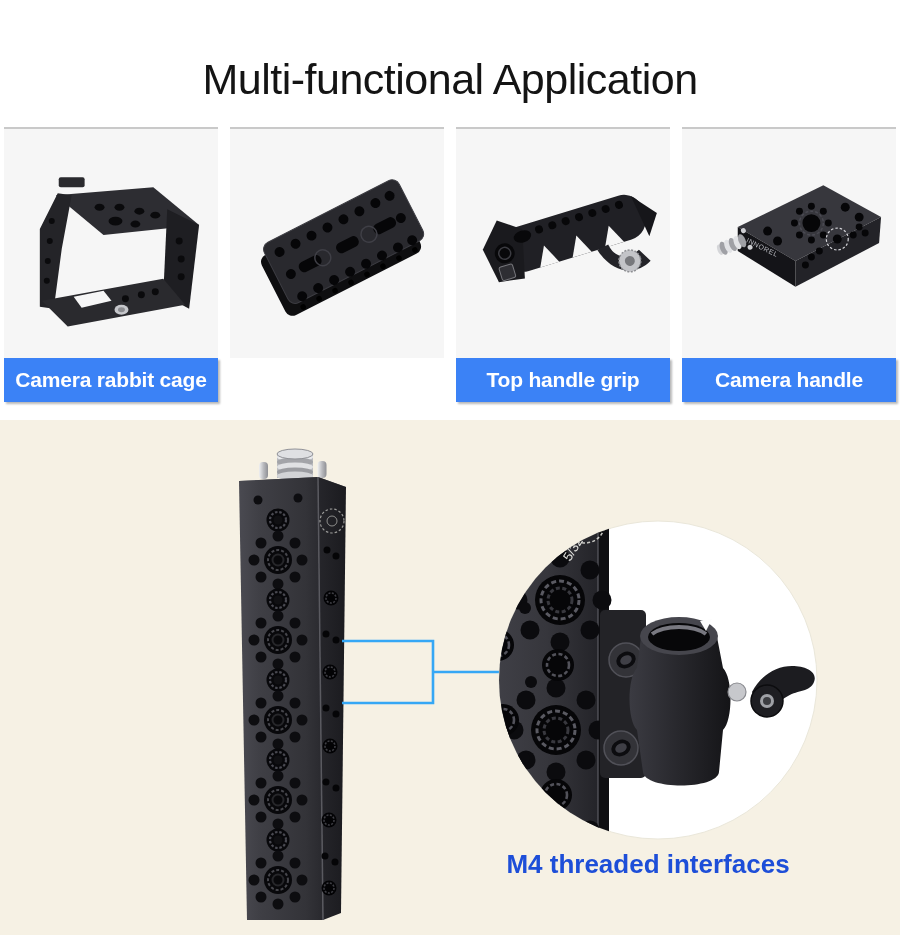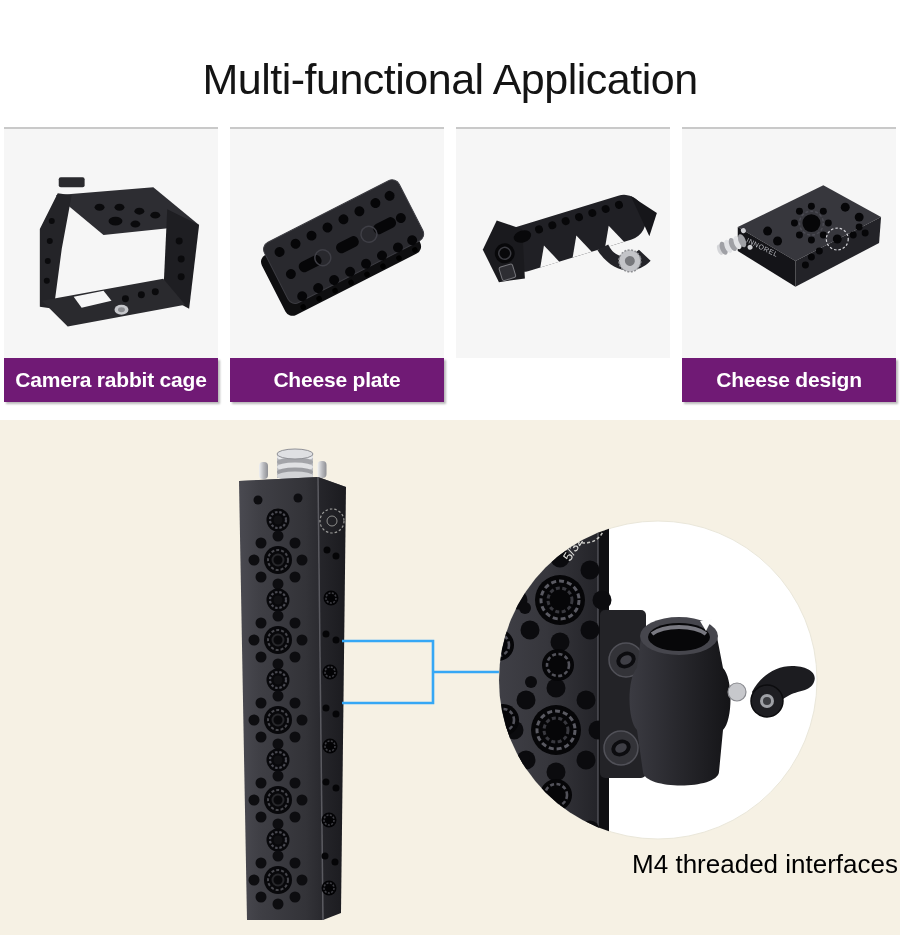--- a/index.html
+++ b/index.html
@@ -12,31 +12,31 @@
     font-size:43px;line-height:46px;font-weight:400;color:#141414;letter-spacing:-.5px;
   }
   .cards{display:flex;gap:12px;padding:0 4px;margin-top:1px;}
   .card{flex:1;display:flex;flex-direction:column;}
   .card-img{
     height:229px;background:#f6f6f6;border-top:2px solid #c9c9c9;
     position:relative;overflow:hidden;
   }
   .card-img svg{display:block;width:100%;height:100%;}
   .card-label{
-    height:44px;background:#701a75;color:#ffffff;display:flex;align-items:center;
+    height:44px;background:#3b82f6;color:#ffffff;display:flex;align-items:center;
     justify-content:center;font-size:21px;font-weight:700;letter-spacing:-.2px;
     box-shadow:2px 2px 2px rgba(0,0,0,.28);
   }
   .detail{
     position:relative;margin-top:18px;width:900px;height:515px;background:#f6f1e4;
   }
   .detail > svg{position:absolute;left:0;top:0;}
   .detail-caption{
-    position:absolute;left:398px;top:428px;width:500px;text-align:right;
-    font-size:26px;line-height:33px;font-weight:400;color:#000000;
+    position:absolute;left:398px;top:428px;width:500px;text-align:center;
+    font-size:26px;line-height:33px;font-weight:700;color:#1d4ed8;
   }
 </style>
 </head>
 <body>
 
 <h1 class="page-title">Multi-functional Application</h1>
 
 <div class="cards">
 
   <figure class="card" style="margin:0">
@@ -110,21 +110,20 @@
               <circle cx="84" cy="156" r="2.8"></circle>
             <circle cx="102" cy="156" r="2.8"></circle>
               <circle cx="120" cy="156" r="2.8"></circle>
               <circle cx="138" cy="156" r="2.8"></circle>
             <circle cx="156" cy="156" r="2.8"></circle>
               <circle cx="174" cy="156" r="2.8"></circle>
           </g>
         </g>
       </svg>
     </div>
-    <figcaption class="card-label">Cheese plate</figcaption>
   </figure>
 
   <figure class="card" style="margin:0">
     <div class="card-img">
       <svg viewBox="0 0 215 229">
         <g transform="rotate(-17 110 112)">
           <rect x="46" y="84" width="148" height="46" rx="20" fill="#202025"></rect>
           <polygon points="186,88 206,112 192,132" fill="#16161a"></polygon>
           <polygon points="28,96 50,72 72,88 60,136 34,132" fill="#1a1a1e"></polygon>
           <g fill="#070709">
@@ -144,20 +143,21 @@
             <polygon points="78,130 98,130 88,110"></polygon>
             <polygon points="112,130 132,130 122,110"></polygon>
             <polygon points="146,130 166,130 156,110"></polygon>
           </g>
           <path d="M138,130 C146,158 168,166 186,156 L178,142 C166,148 152,144 150,128 Z" fill="#232328"></path>
           <circle cx="166" cy="150" r="11" fill="#c3c4c8" stroke="#8e8f93" stroke-width="1.5" stroke-dasharray="2 1.5"></circle>
           <circle cx="166" cy="150" r="5" fill="#77787c"></circle>
         </g>
       </svg>
     </div>
+    <figcaption class="card-label">Top handle grip</figcaption>
   </figure>
 
   <figure class="card" style="margin:0">
     <div class="card-img">
       <svg viewBox="0 0 215 229">
         <polygon points="56,98 142,56 200,88 114,132" fill="#37373d"></polygon>
         <polygon points="114,132 200,88 198,114 114,158" fill="#232328"></polygon>
         <polygon points="56,98 114,132 114,158 56,122" fill="#141418"></polygon>
         <g fill="#060608">
           <circle cx="130" cy="94" r="9"></circle>
@@ -191,21 +191,21 @@
           <ellipse cx="2" cy="0" rx="3.5" ry="7" fill="#9fa0a5"></ellipse>
           <ellipse cx="7" cy="0" rx="3.5" ry="7" fill="#e2e3e6"></ellipse>
           <ellipse cx="12" cy="0" rx="3.5" ry="7" fill="#9fa0a5"></ellipse>
           <ellipse cx="17" cy="0" rx="3.5" ry="7" fill="#e2e3e6"></ellipse>
           <ellipse cx="22" cy="0" rx="3.5" ry="7" fill="#9fa0a5"></ellipse>
           <circle cx="27" cy="-9" r="2.5" fill="#cfd0d4"></circle>
           <circle cx="27" cy="9" r="2.5" fill="#cfd0d4"></circle>
         </g>
       </svg>
     </div>
-    <figcaption class="card-label">Cheese design</figcaption>
+    <figcaption class="card-label">Camera handle</figcaption>
   </figure>
 </div>
 
 <section class="detail">
   <svg width="900" height="515" viewBox="0 0 900 515">
     <defs>
       <linearGradient id="gF" x1="0" y1="0" x2="1" y2="0">
         <stop offset="0" stop-color="#4a4a51"></stop>
           <stop offset=".25" stop-color="#3f3f45"></stop>
         <stop offset=".8" stop-color="#333338"></stop>

